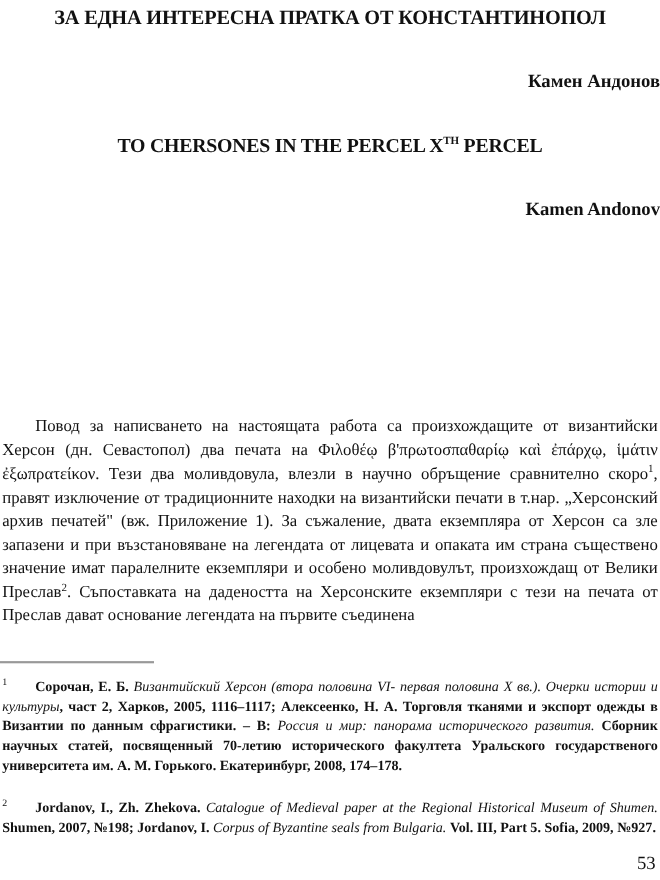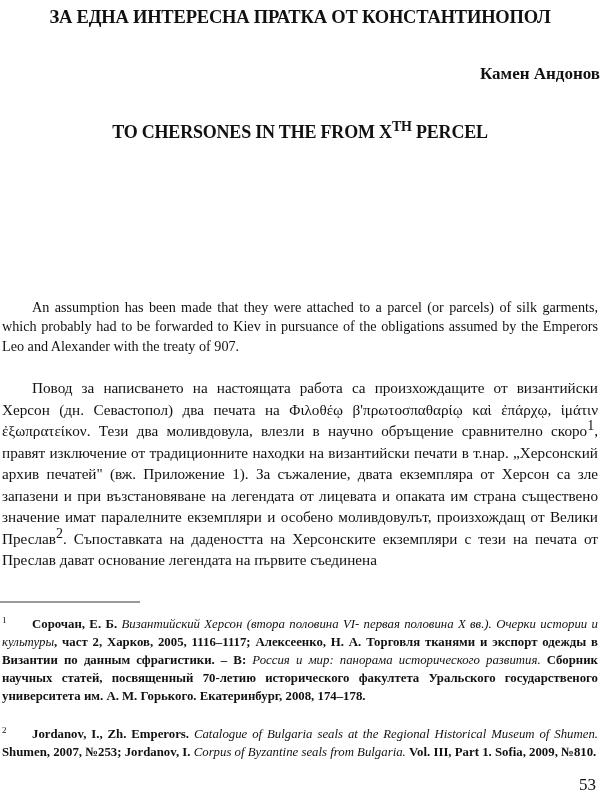--- a/index.html
+++ b/index.html
@@ -9,47 +9,47 @@
   .author { position: absolute; left: 0; width: 600px; text-align: right; font-weight: bold; font-size: 17px; }
   .para { position: absolute; left: 2px; width: 596px; text-align: justify; text-align-last: left; }
   .abstract { font-size: 14.2px; line-height: 19.3px; }
   .body-text { font-size: 15.2px; line-height: 21.5px; }
   .indent { text-indent: 30px; }
   .fn-rule { position: absolute; left: 0; top: 601px; width: 140px; height: 2px; background: #999; }
   .footnote { font-size: 12.8px; line-height: 18px; }
   .fn-num { font-size: 9px; vertical-align: super; display: inline-block; width: 30px; text-align: center; }
   .b { font-weight: bold; }
   .i { font-style: italic; }
-  sup { font-size: 14px; line-height: 0; }
+  sup { font-size: 10px; line-height: 0; }
   .page-num { position: absolute; right: 4px; top: 775px; font-size: 17px; }
 </style>
 </head>
 <body>
 
 <div class="page">
 
   <div class="title-bg" style="top:6px;">
     <div>ЗА ЕДНА ИНТЕРЕСНА ПРАТКА ОТ КОНСТАНТИНОПОЛ</div>
   </div>
 
   <div class="author" style="top:64px;">Камен Андонов</div>
 
   <div class="title-bg" style="top:121px; font-size:18px;">
-    <div><span>TO CHERSONES IN THE FROM X</span><sup>TH</sup><span> PERCEL</span></div>
+    <div><span>TO CHERSONES IN THE PERCEL X</span><sup>TH</sup><span> PERCEL</span></div>
   </div>
 
+  <div class="author" style="top:180px;">Kamen Andonov</div>
 
-  <div class="para abstract indent" style="top:298px;">An assumption has been made that they were attached to a parcel (or parcels) of silk garments, which probably had to be forwarded to Kiev in pursuance of the obligations assumed by the Emperors Leo and Alexander with the treaty of 907.</div>
 
   <div class="para body-text indent" style="top:377px;"><span>Повод за написването на настоящата работа са произхождащите от византийски Херсон (дн. Севастопол) два печата на Φιλοθέῳ β'πρωτοσπαθαρίῳ καὶ ἐπάρχῳ, ἱμάτιν ἐξωπρατείκον. Тези два моливдовула, влезли в научно обръщение сравнително скоро</span><sup>1</sup><span>, правят изключение от традиционните находки на византийски печати в т.нар. „Херсонский архив печатей" (вж. Приложение 1). За съжаление, двата екземпляра от Херсон са зле запазени и при възстановяване на легендата от лицевата и опаката им страна съществено значение имат паралелните екземпляри и особено моливдовулът, произхождащ от Велики Преслав</span><sup>2</sup><span>. Съпоставката на дадеността на Херсонските екземпляри с тези на печата от Преслав дават основание легендата на първите съединена</span></div>
 
   <div class="fn-rule"></div>
 
   <div class="para footnote" style="top:611px;">
     <span class="fn-num">1</span><span class="b">Сорочан, Е. Б. </span><span class="i">Византийский Херсон (втора половина VI- первая половина X вв.). Очерки истории и культуры</span><span class="b">, част 2, Харков, 2005, 1116–1117; </span><span class="b">Алексеенко, Н. А. </span><span class="b">Торговля тканями и экспорт одежды в Византии по данным сфрагистики. – В: </span><span class="i">Россия и мир: панорама исторического развития. </span><span class="b">Сборник научных статей, посвященный 70-летию исторического факултета Уральского государственого университета им. А. М. Горького. Екатеринбург, 2008, 174–178.</span>
   </div>
 
   <div class="para footnote" style="top:721px;">
-    <span class="fn-num">2</span><span class="b">Jordanov, I., Zh. Emperors. </span><span class="i">Catalogue of Bulgaria seals at the Regional Historical Museum of Shumen. </span><span class="b">Shumen, 2007, №253; </span><span class="b">Jordanov, I. </span><span class="i">Corpus of Byzantine seals from Bulgaria. </span><span class="b">Vol. III, Part 1. Sofia, 2009, №810.</span>
+    <span class="fn-num">2</span><span class="b">Jordanov, I., Zh. Zhekova. </span><span class="i">Catalogue of Medieval paper at the Regional Historical Museum of Shumen. </span><span class="b">Shumen, 2007, №198; </span><span class="b">Jordanov, I. </span><span class="i">Corpus of Byzantine seals from Bulgaria. </span><span class="b">Vol. III, Part 5. Sofia, 2009, №927.</span>
   </div>
 
   <div class="page-num">53</div>
 </div>
 
 </body></html>

